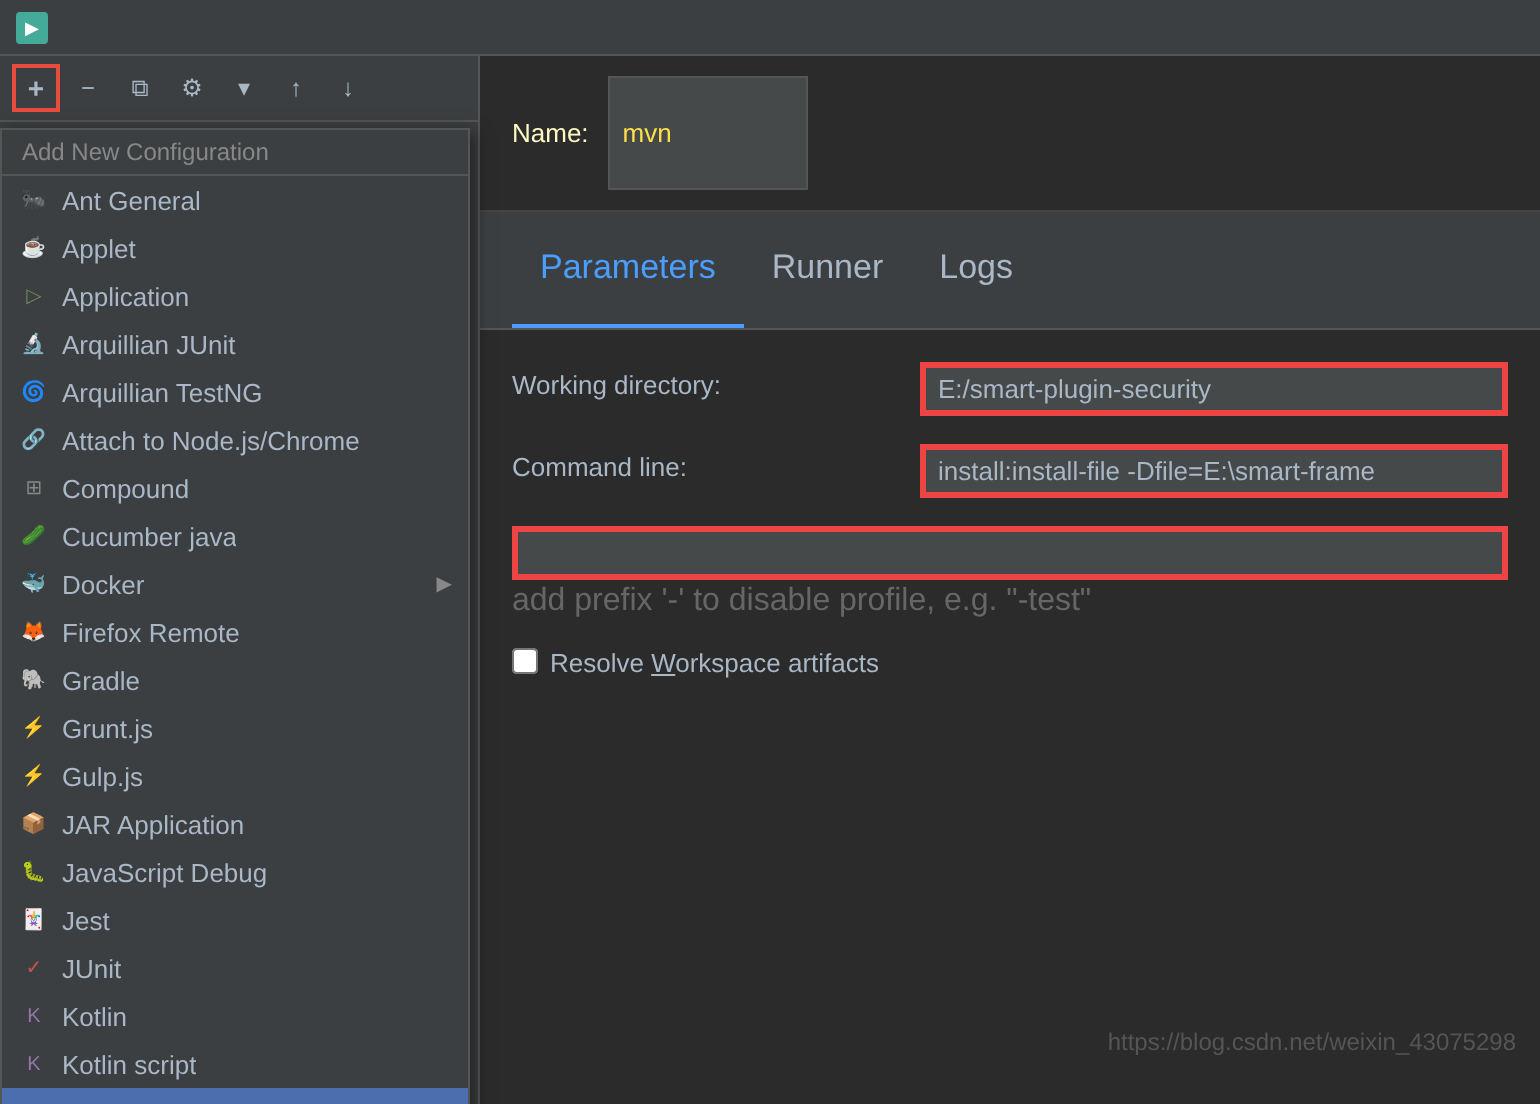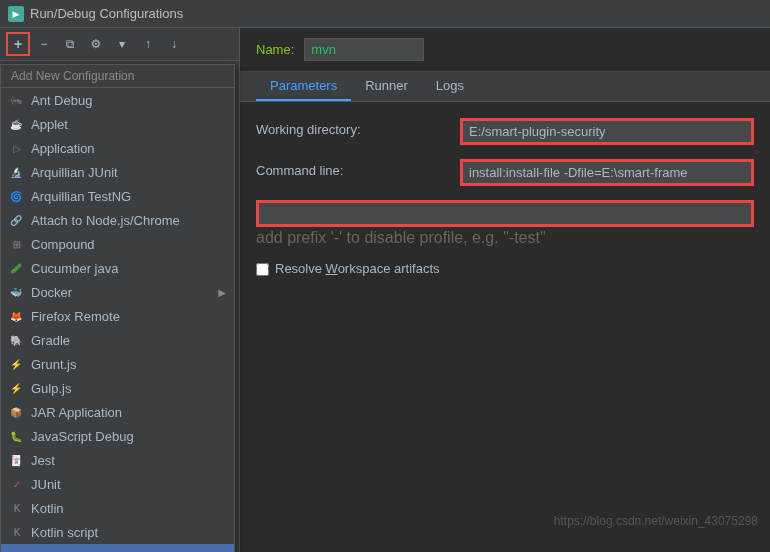--- a/index.html
+++ b/index.html
@@ -154,44 +154,44 @@
 
     
     .name-row {
       display: flex;
       align-items: center;
       padding: 10px 16px;
       border-bottom: 1px solid #444;
       gap: 10px;
     }
     .name-label {
-      color: #84cc16;
+      color: #fef9c3;
       font-size: 13px;
     }
     .name-input {
       background: #45494a;
       border: 1px solid #555;
-      color: #22c55e;
-      padding: 3px 6px;
-      font-size: 13px;
-      width: 120px;
+      color: #fde047;
+      padding: 20px 6px;
+      font-size: 13px;
+      width: 100px;
     }
 
     
     .tabs {
       display: flex;
       align-items: center;
       padding: 0 16px;
       border-bottom: 1px solid #555;
       background: #3c3f41;
     }
     .tab {
-      padding: 6px 14px;
+      padding: 18px 14px;
       cursor: pointer;
-      font-size: 13px;
+      font-size: 17px;
       color: #a9b7c6;
       border-bottom: 2px solid transparent;
     }
     .tab.active {
       color: #4b9eff;
       border-bottom: 2px solid #4b9eff;
     }
 
     
     .form-area {
@@ -218,21 +218,21 @@
       font-size: 13px;
       flex: 1;
     }
     .form-hint {
       color: #666;
       font-size: 16px;
       padding-top: 2px;
     }
     .checkbox-row {
       display: flex;
-      align-items: flex-end;
+      align-items: flex-start;
       gap: 6px;
       margin-top: 4px;
     }
     .checkbox-row input[type="checkbox"] {
       cursor: pointer;
     }
     .checkbox-label {
       color: #a9b7c6;
       font-size: 13px;
     }
@@ -276,21 +276,20 @@
       background: transparent;
     }
 
     .red-border { border: 2px solid #e74c3c; }
   </style>
 </head>
 <body>
 
 <div class="title-bar">
   <div class="title-bar-icon">▶</div>
-  <span class="title-bar-text">Run/Debug Configurations</span>
 </div>
 
 <div class="main-container">
 
   <div class="left-panel">
 
     <div class="toolbar">
       <button class="toolbar-btn red-border">
         <span>+</span>
       </button>
@@ -312,21 +311,21 @@
       <button class="toolbar-btn-plain">
         <span>↓</span>
       </button>
     </div>
 
     <div class="dropdown-menu">
       <div class="dropdown-header">Add New Configuration</div>
       <div class="list-container" id="config-list">
           <div class="list-item">
             <span class="item-icon icon-green">🐜</span>
-            <span class="item-label">Ant Debug</span>
+            <span class="item-label">Ant General</span>
           </div>
           <div class="list-item">
             <span class="item-icon icon-orange">☕</span>
             <span class="item-label">Applet</span>
           </div>
           <div class="list-item">
             <span class="item-icon icon-green">▷</span>
             <span class="item-label">Application</span>
           </div>
           <div class="list-item">

